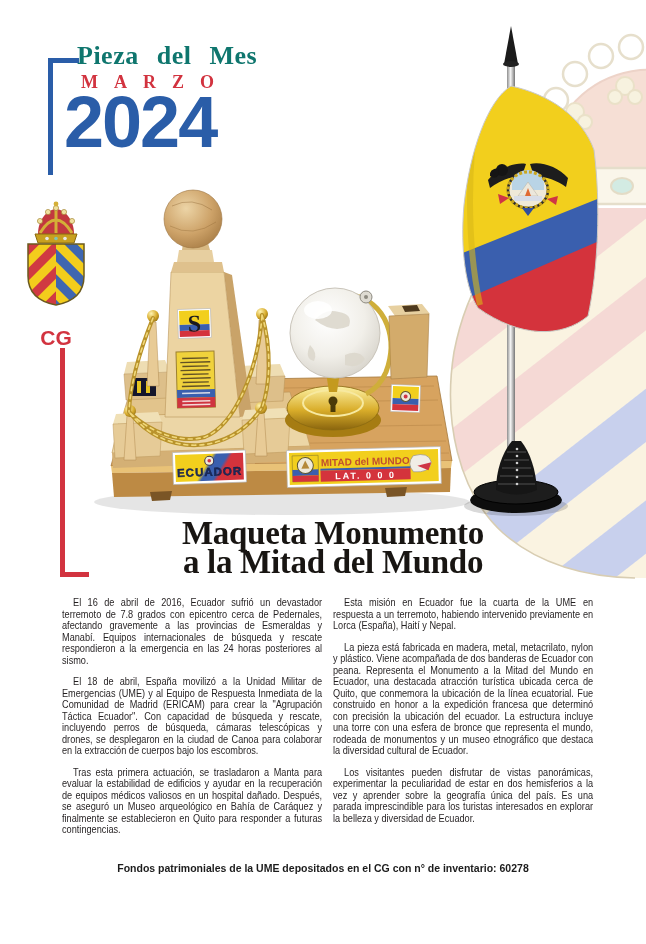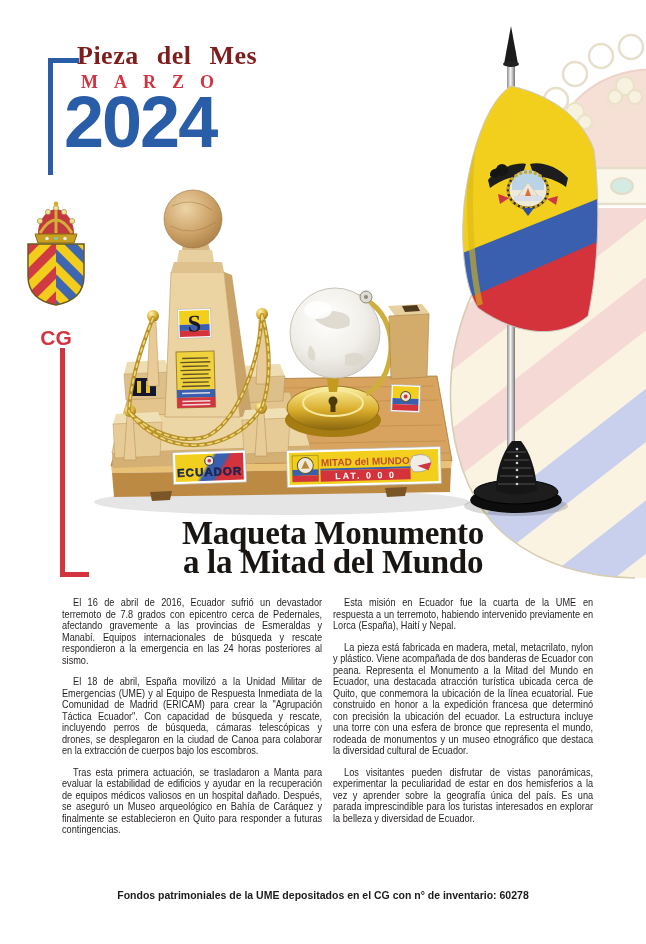--- a/index.html
+++ b/index.html
@@ -1,41 +1,41 @@
 <!DOCTYPE html>
 <html><head>
 <meta charset="utf-8">
 <style>
   html,body{margin:0;padding:0;}
   body{width:646px;height:944px;position:relative;background:#ffffff;overflow:hidden;
        font-family:"Liberation Sans",sans-serif;color:#231f20;}
   .layer{position:absolute;}
   
   .kicker{left:77px;top:41px;font-family:"Liberation Serif",serif;font-weight:bold;
-          font-size:26px;color:#7f1d1d;word-spacing:11px;letter-spacing:.5px;z-index:3;}
+          font-size:26px;color:#0f766e;word-spacing:11px;letter-spacing:.5px;z-index:3;}
   .month{left:81px;top:72px;font-size:18px;font-weight:bold;letter-spacing:16px;z-index:3;font-family:Liberation Serif, serif;}
   .year{left:64px;top:86px;font-size:72px;font-weight:bold;letter-spacing:-2px;line-height:1;z-index:3;}
   .bracket-top{left:48px;top:58px;width:26px;height:112px;border-left:5px solid #2a5da8;
                border-top:5px solid #2a5da8;z-index:2;}
   .bracket-bottom{left:60px;top:348px;width:24px;height:224px;border-left:5px solid #d2333f;
                   border-bottom:5px solid #d2333f;z-index:2;}
   .cg-emblem{left:20px;top:200px;z-index:3;}
   .cg-label{left:20px;top:310px;width:72px;text-align:center;font-weight:bold;font-size:21px;z-index:3;}
   
   .photo{left:0;top:0;z-index:1;}
   
   .title{left:10px;top:519px;width:646px;text-align:center;font-family:"Liberation Serif",serif;
          font-weight:bold;font-size:33px;line-height:29px;color:#181512;letter-spacing:-.3px;z-index:3;}
   
   .col{top:597px;width:306px;transform:scale(.85,1);transform-origin:0 0;font-size:10.8px;
        line-height:11.5px;text-align:justify;color:#231f20;z-index:3;}
   .col p{margin:0 0 10px 0;text-indent:13px;}
   .col-left{left:62px;}
   .col-right{left:333px;}
-  .footer{left:0;top:889px;width:646px;text-align:center;font-weight:bold;font-size:10.5px;
+  .footer{left:0;top:862px;width:646px;text-align:center;font-weight:bold;font-size:10.5px;
           color:#1c1c1c;z-index:3;}
 </style>
 </head>
 <body>
 
 <svg class="layer photo" width="646" height="590" viewBox="0 0 646 590" xmlns="http://www.w3.org/2000/svg">
   <defs>
     <pattern id="pinkStripes" patternUnits="userSpaceOnUse" width="88" height="88" patternTransform="rotate(52)">
       <rect width="88" height="88" fill="#faf3e1"></rect>
         <rect width="42" height="88" fill="#f5d9d5"></rect>

